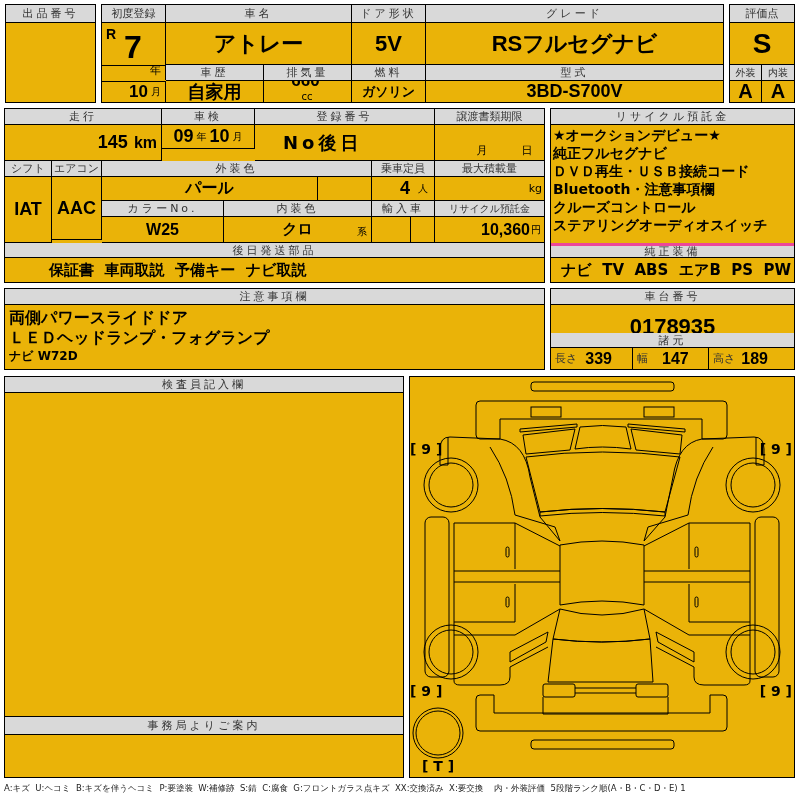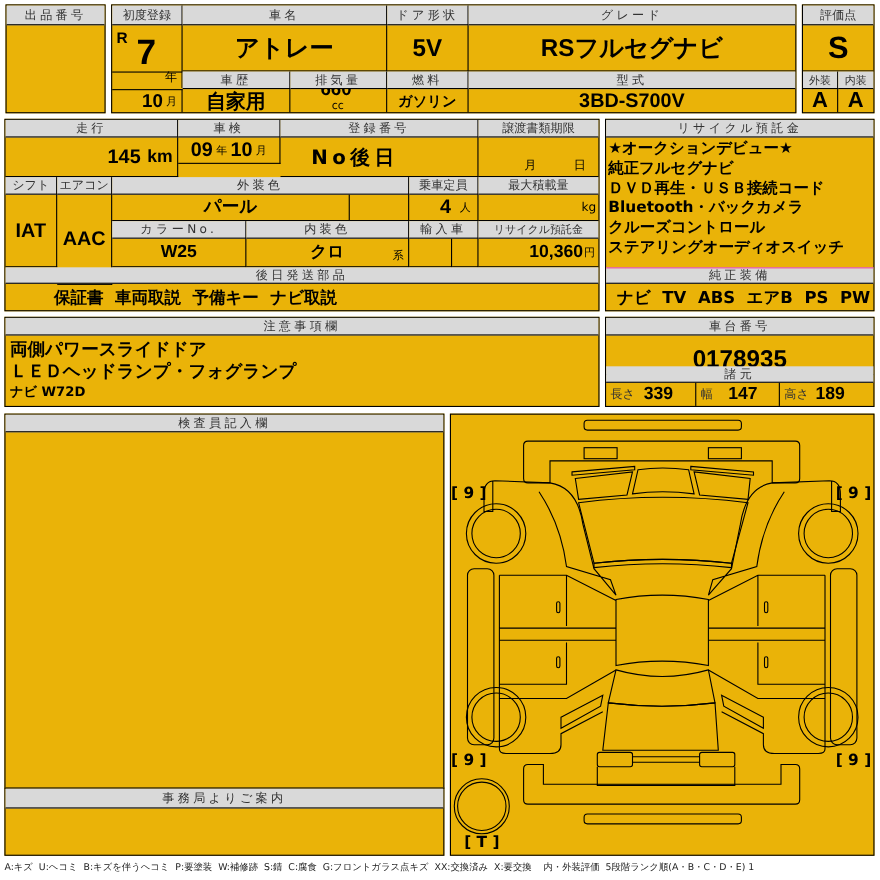--- a/index.html
+++ b/index.html
@@ -91,21 +91,21 @@
     <span style="font-size:11px;margin-left:34px;">日</span>
   </div>
 
   <div class="cell hd tight" style="left:0;top:52px;width:47px;height:16px;">シフト</div>
   <div class="cell hd tight" style="left:47px;top:52px;width:50px;height:16px;">エアコン</div>
   <div class="cell hd" style="left:97px;top:52px;width:270px;height:16px;">外装色</div>
   <div class="cell hd tight" style="left:367px;top:52px;width:63px;height:16px;">乗車定員</div>
   <div class="cell hd tight noR" style="left:430px;top:52px;width:109px;height:16px;">最大積載量</div>
 
   <div class="cell big" style="left:0;top:68px;width:47px;height:66px;font-size:18px;">IAT</div>
-  <div class="cell big" style="left:47px;top:68px;width:50px;height:82px;font-size:18px;">AAC</div>
+  <div class="cell big" style="left:47px;top:68px;width:50px;height:63px;font-size:18px;">AAC</div>
 
   <div class="cell big" style="left:97px;top:68px;width:216px;height:24px;font-size:16px;">パール</div>
   <div class="cell" style="left:313px;top:68px;width:54px;height:24px;"></div>
   <div class="cell" style="left:367px;top:68px;width:63px;height:24px;justify-content:flex-end;padding-right:6px;">
     <span class="big" style="font-size:18px;">4</span>
     <span class="unit" style="margin-left:8px;">人</span>
   </div>
   <div class="cell noR" style="left:430px;top:68px;width:109px;height:24px;justify-content:flex-end;padding-right:2px;">
     <span></span>
     <span style="font-size:11px;">kg</span>
@@ -131,25 +131,25 @@
   <div class="cell hd noR" style="left:0;top:134px;width:539px;height:15px;">後日発送部品</div>
   <div class="cell noR noB" style="left:0;top:149px;width:539px;height:24px;justify-content:flex-start;padding-left:4px;font-size:15px;font-weight:bold;white-space:pre;margin-left:40px;">保証書  車両取説  予備キー  ナビ取説</div>
 </div>
 
 <div class="box" style="left:550px;top:108px;width:245px;height:175px;">
   <div class="cell hd noR" style="left:0;top:0;width:243px;height:16px;">リサイクル預託金</div>
   <div class="lines" style="left:2px;top:17px;font-size:14px;">
     <div>★オークションデビュー★</div>
     <div>純正フルセグナビ</div>
     <div>ＤＶＤ再生・ＵＳＢ接続コード</div>
-    <div>Bluetooth・バックカメラ</div>
+    <div>Bluetooth・注意事項欄</div>
     <div>クルーズコントロール</div>
     <div>ステアリングオーディオスイッチ</div>
   </div>
-  <div class="cell hd noR" style="left:0;top:134px;width:243px;height:15px;border-top:1px solid #ec4899;">純正装備</div>
+  <div class="cell hd noR" style="left:0;top:134px;width:243px;height:15px;border-top:3px solid #ec4899;">純正装備</div>
   <div class="cell noR noB" style="left:0;top:149px;width:243px;height:24px;justify-content:flex-start;padding-left:10px;font-size:15px;font-weight:bold;white-space:pre;">ナビ  TV  ABS  エアB  PS  PW</div>
 </div>
 
 <div class="box" style="left:4px;top:288px;width:541px;height:82px;">
   <div class="cell hd noR" style="left:0;top:0;width:539px;height:16px;">注意事項欄</div>
   <div class="lines" style="left:4px;top:19px;font-size:16px;line-height:20px;">
     <div>両側パワースライドドア</div>
     <div>ＬＥＤヘッドランプ・フォグランプ</div>
     <div style="font-size:12px;line-height:16px;">ナビ W72D</div>
   </div>

